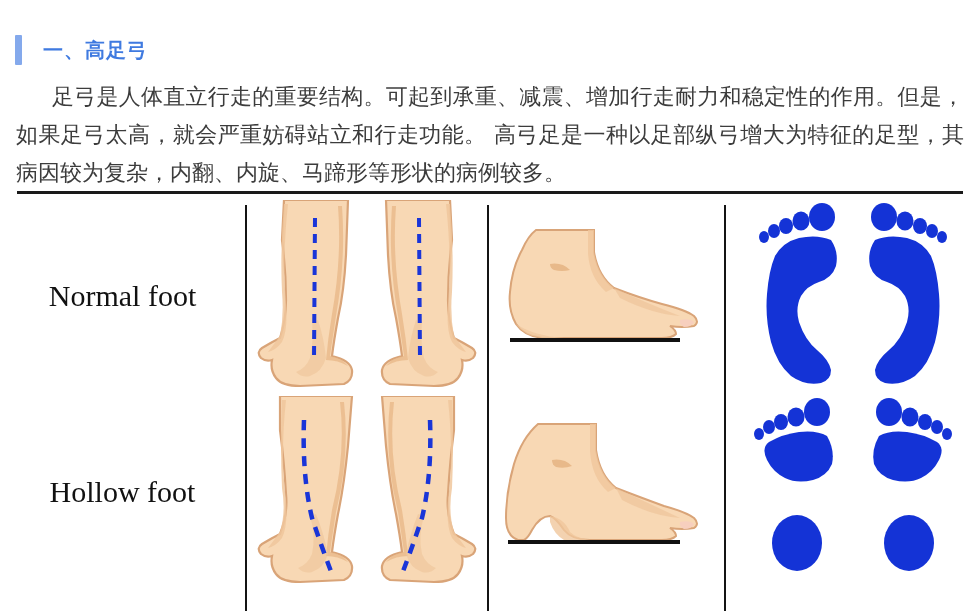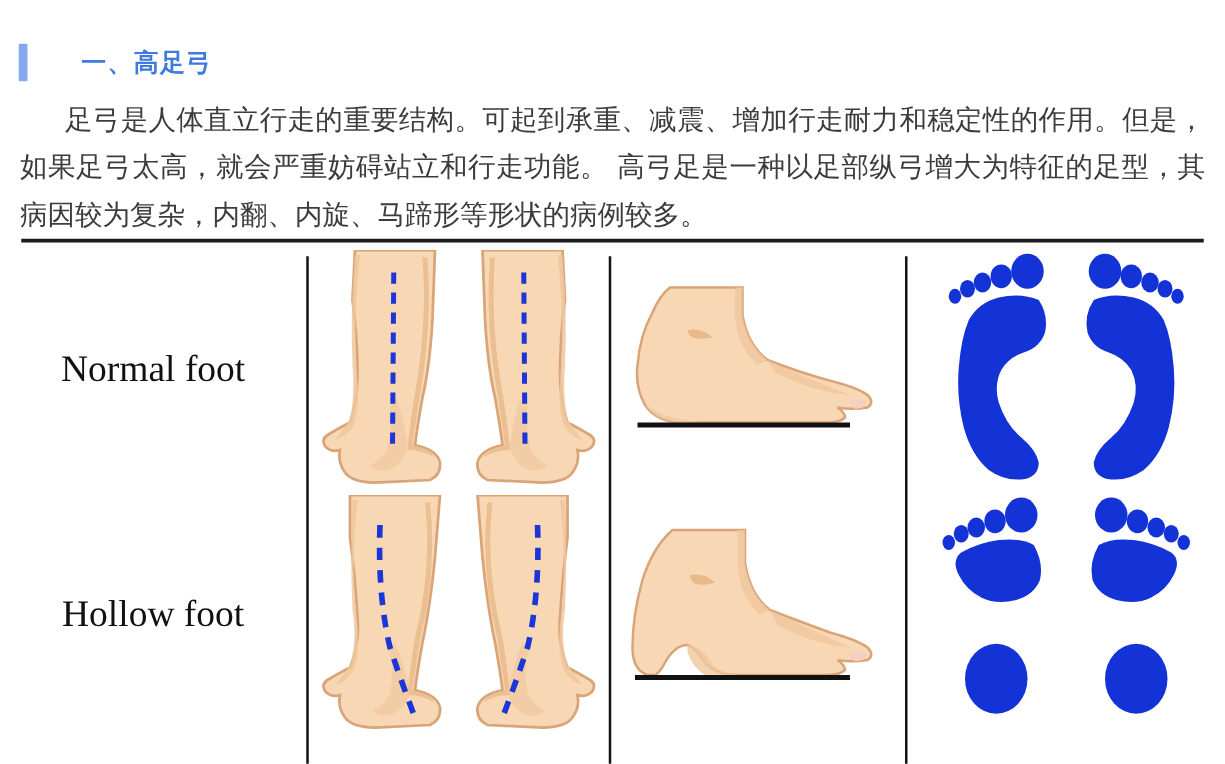--- a/index.html
+++ b/index.html
@@ -14,21 +14,21 @@
 
   
   .heading-row{
     position:absolute;left:0;top:34px;height:32px;
     display:flex;align-items:center;
   }
   .accent-bar{
     width:7px;height:30px;background:#84a9ec;margin-left:15px;border-radius:1px;
   }
   .heading-text{
-    margin-left:43px;
+    margin-left:21px;
     color:#3f7ae0;
     font-size:20px;
     font-weight:bold;
     letter-spacing:1px;
     white-space:nowrap;
     font-family:"DejaVu Sans","Liberation Sans",sans-serif;
   }
 
   
   .body-text{

